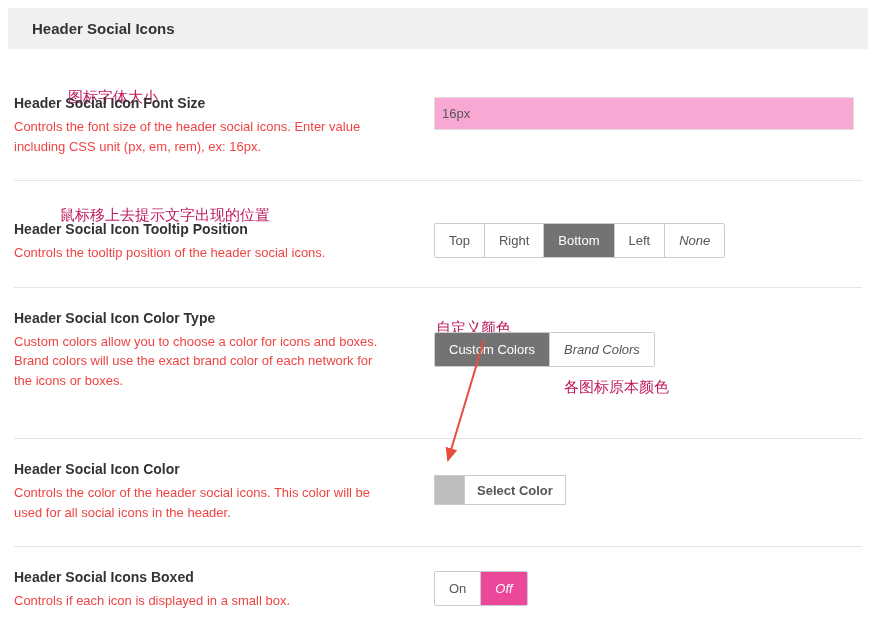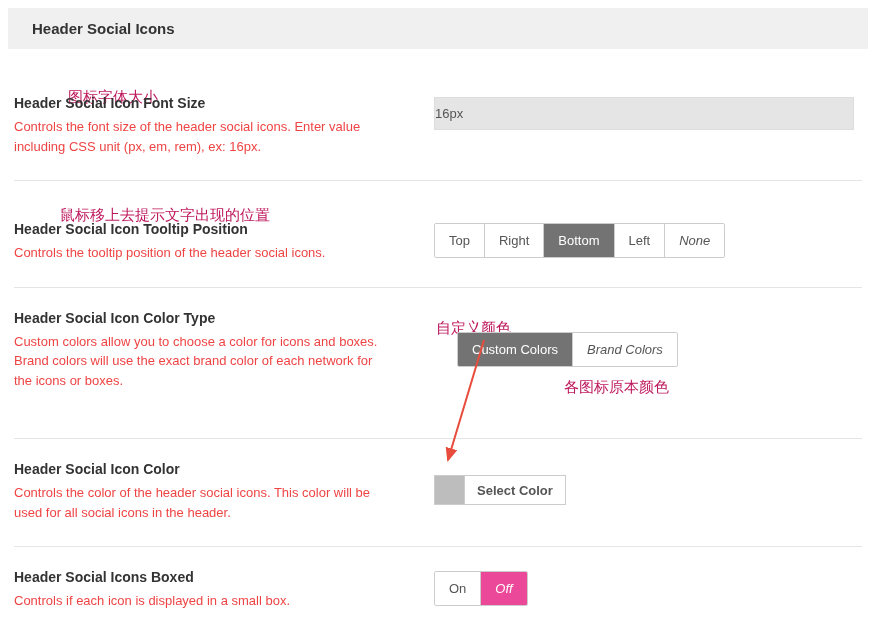--- a/index.html
+++ b/index.html
@@ -51,23 +51,23 @@
       margin-bottom: 6px;
     }
     .setting-desc {
       font-size: 13px;
       color: #ef4444;
       line-height: 1.5;
     }
     .text-input {
       width: 100%;
       max-width: 420px;
-      padding: 8px 0;
+      padding: 8px 7px;
       border: 1px solid #ddd;
-      background: #e5e5e5;
+      background: #f9a8d4;
       font-size: 13px;
       color: #555;
     }
     .button-group {
       display: inline-flex;
       border: 1px solid #ccc;
       border-radius: 2px;
       overflow: hidden;
     }
     .btn-opt {
@@ -143,21 +143,21 @@
         <button class="btn-opt">Right</button>
         <button class="btn-opt active">Bottom</button>
         <button class="btn-opt">Left</button>
         <button class="btn-opt">None</button>
       </div>
     </div>
   </div>
 
   <div class="annotation" style="top:319px; left:436px;">自定义颜色</div>
   <div class="annotation" style="top:378px; left:564px;">各图标原本颜色</div>
-  <div class="setting-row" style="padding-bottom:48px;gap:23px;">
+  <div class="setting-row" style="padding-bottom:48px;">
     <div class="setting-left">
       <div class="setting-title">Header Social Icon Color Type</div>
       <div class="setting-desc">Custom colors allow you to choose a color for icons and boxes. Brand colors will use the exact brand color of each network for the icons or boxes.</div>
     </div>
     <div class="setting-right" style="padding-top:22px;">
       <div class="button-group">
         <button class="btn-opt active">Custom Colors</button>
         <button class="btn-opt">Brand Colors</button>
       </div>
     </div>

